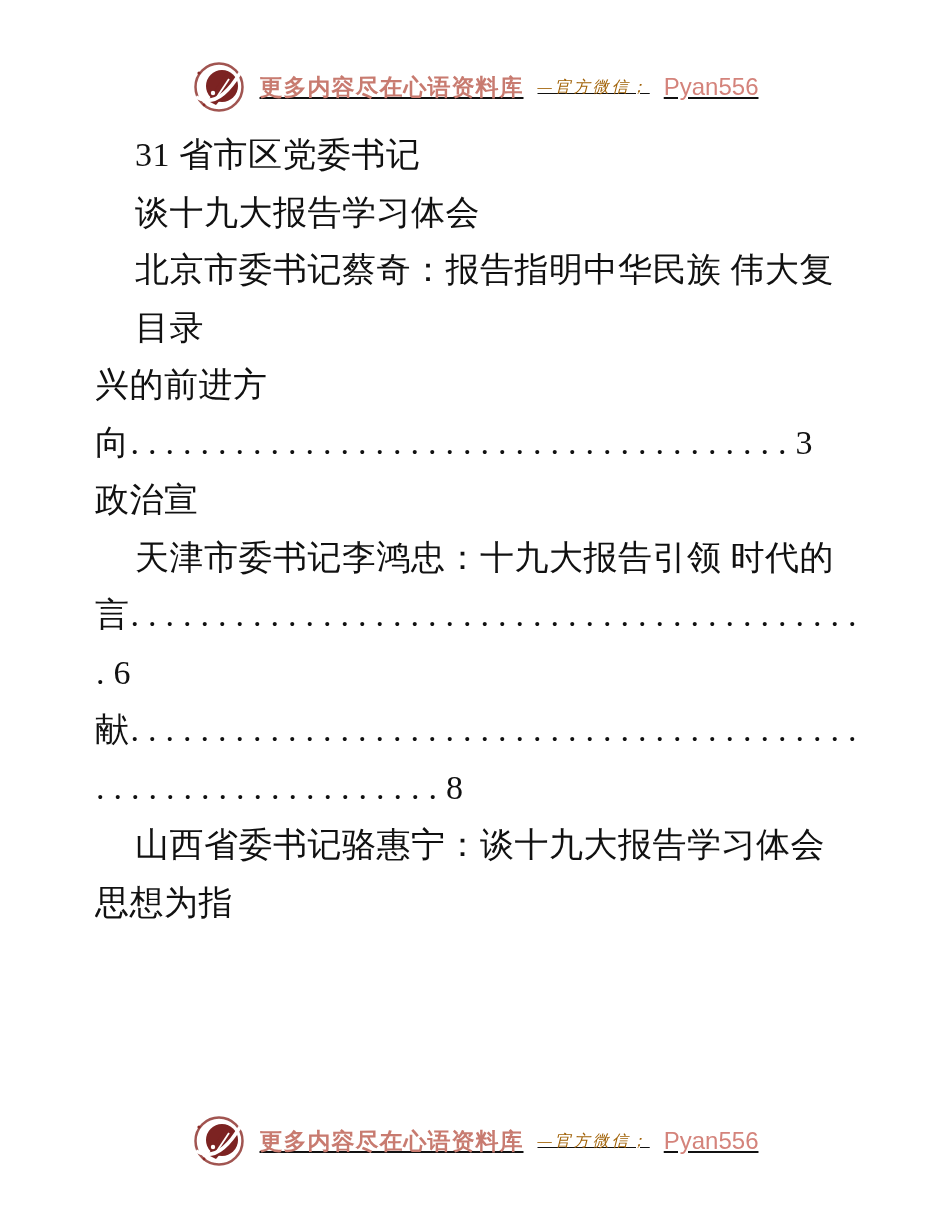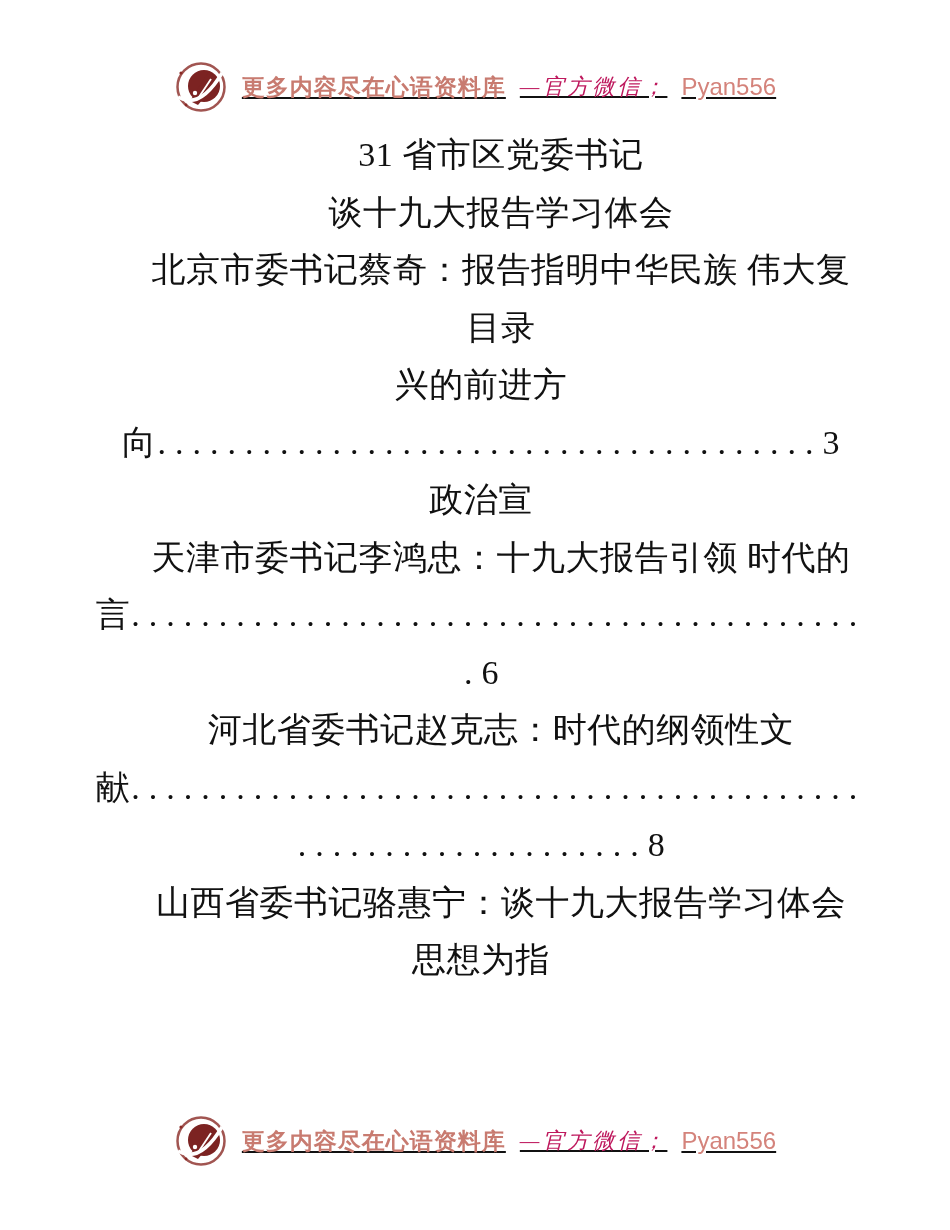--- a/index.html
+++ b/index.html
@@ -19,36 +19,36 @@
   }
   .wm-header{top:60px;}
   .wm-footer{top:1114px;}
   .wm-logo{width:54px;height:54px;flex:0 0 auto;}
   .wm-brand{
     color:#c87b70;font-size:23px;font-weight:bold;
     letter-spacing:1px;
     font-family:"Liberation Serif","DejaVu Serif",serif;
   }
   .wm-label{
-    color:#be185d;font-size:22px;font-style:italic;
+    color:#a16207;font-size:16px;font-style:italic;
     letter-spacing:3px;
     font-family:"Liberation Serif","DejaVu Serif",serif;
   }
   .wm-id{
     color:#d4837b;font-size:24px;font-style:normal;
     font-family:"Liberation Sans","DejaVu Sans",sans-serif;
     letter-spacing:0;
     text-align:center;
   }
   
   .doc{
     position:absolute;left:95px;top:126px;width:772px;
     font-size:34px;line-height:57.5px;
   }
-  .line{white-space:nowrap;height:57.5px;overflow:hidden;text-align:center;}
+  .line{white-space:nowrap;height:57.5px;overflow:hidden;}
   .line.indent{padding-left:40px;}
   .dots{letter-spacing:9px;margin-left:1px;}
   .t,.num{letter-spacing:0.5px;}
 </style>
 </head>
 <body>
 
 <div class="watermark wm-header">
   <svg class="wm-logo" viewBox="0 0 54 54" aria-hidden="true">
     <circle cx="27" cy="27" r="23.5" stroke="#8a2a26" stroke-width="2.5" fill="none" opacity="0.8"></circle>
@@ -72,21 +72,20 @@
 
   <div class="line indent"><span class="t">目录</span></div>
   <div class="line"><span class="t">兴的前进方</span></div>
   <div class="line"><span class="t">向</span><span class="dots">......................................</span><span class="num">3</span></div>
 
   <div class="line"><span class="t">政治宣</span></div>
   <div class="line indent"><span class="t">天津市委书记李鸿忠：十九大报告引领 时代的</span></div>
   <div class="line"><span class="t">言</span><span class="dots">..........................................</span></div>
   <div class="line"><span class="dots">.</span><span class="num">6</span></div>
 
-  <div class="line indent"><span class="t">河北省委书记赵克志：时代的纲领性文</span></div>
   <div class="line"><span class="t">献</span><span class="dots">..........................................</span></div>
   <div class="line"><span class="dots">....................</span><span class="num">8</span></div>
 
   <div class="line indent"><span class="t">山西省委书记骆惠宁：谈十九大报告学习体会</span></div>
   <div class="line"><span class="t">思想为指</span></div>
 </div>
 
 <div class="watermark wm-footer">
   <svg class="wm-logo" viewBox="0 0 54 54" aria-hidden="true">
     <circle cx="27" cy="27" r="23.5" stroke="#8a2a26" stroke-width="2.5" fill="none" opacity="0.8"></circle>

